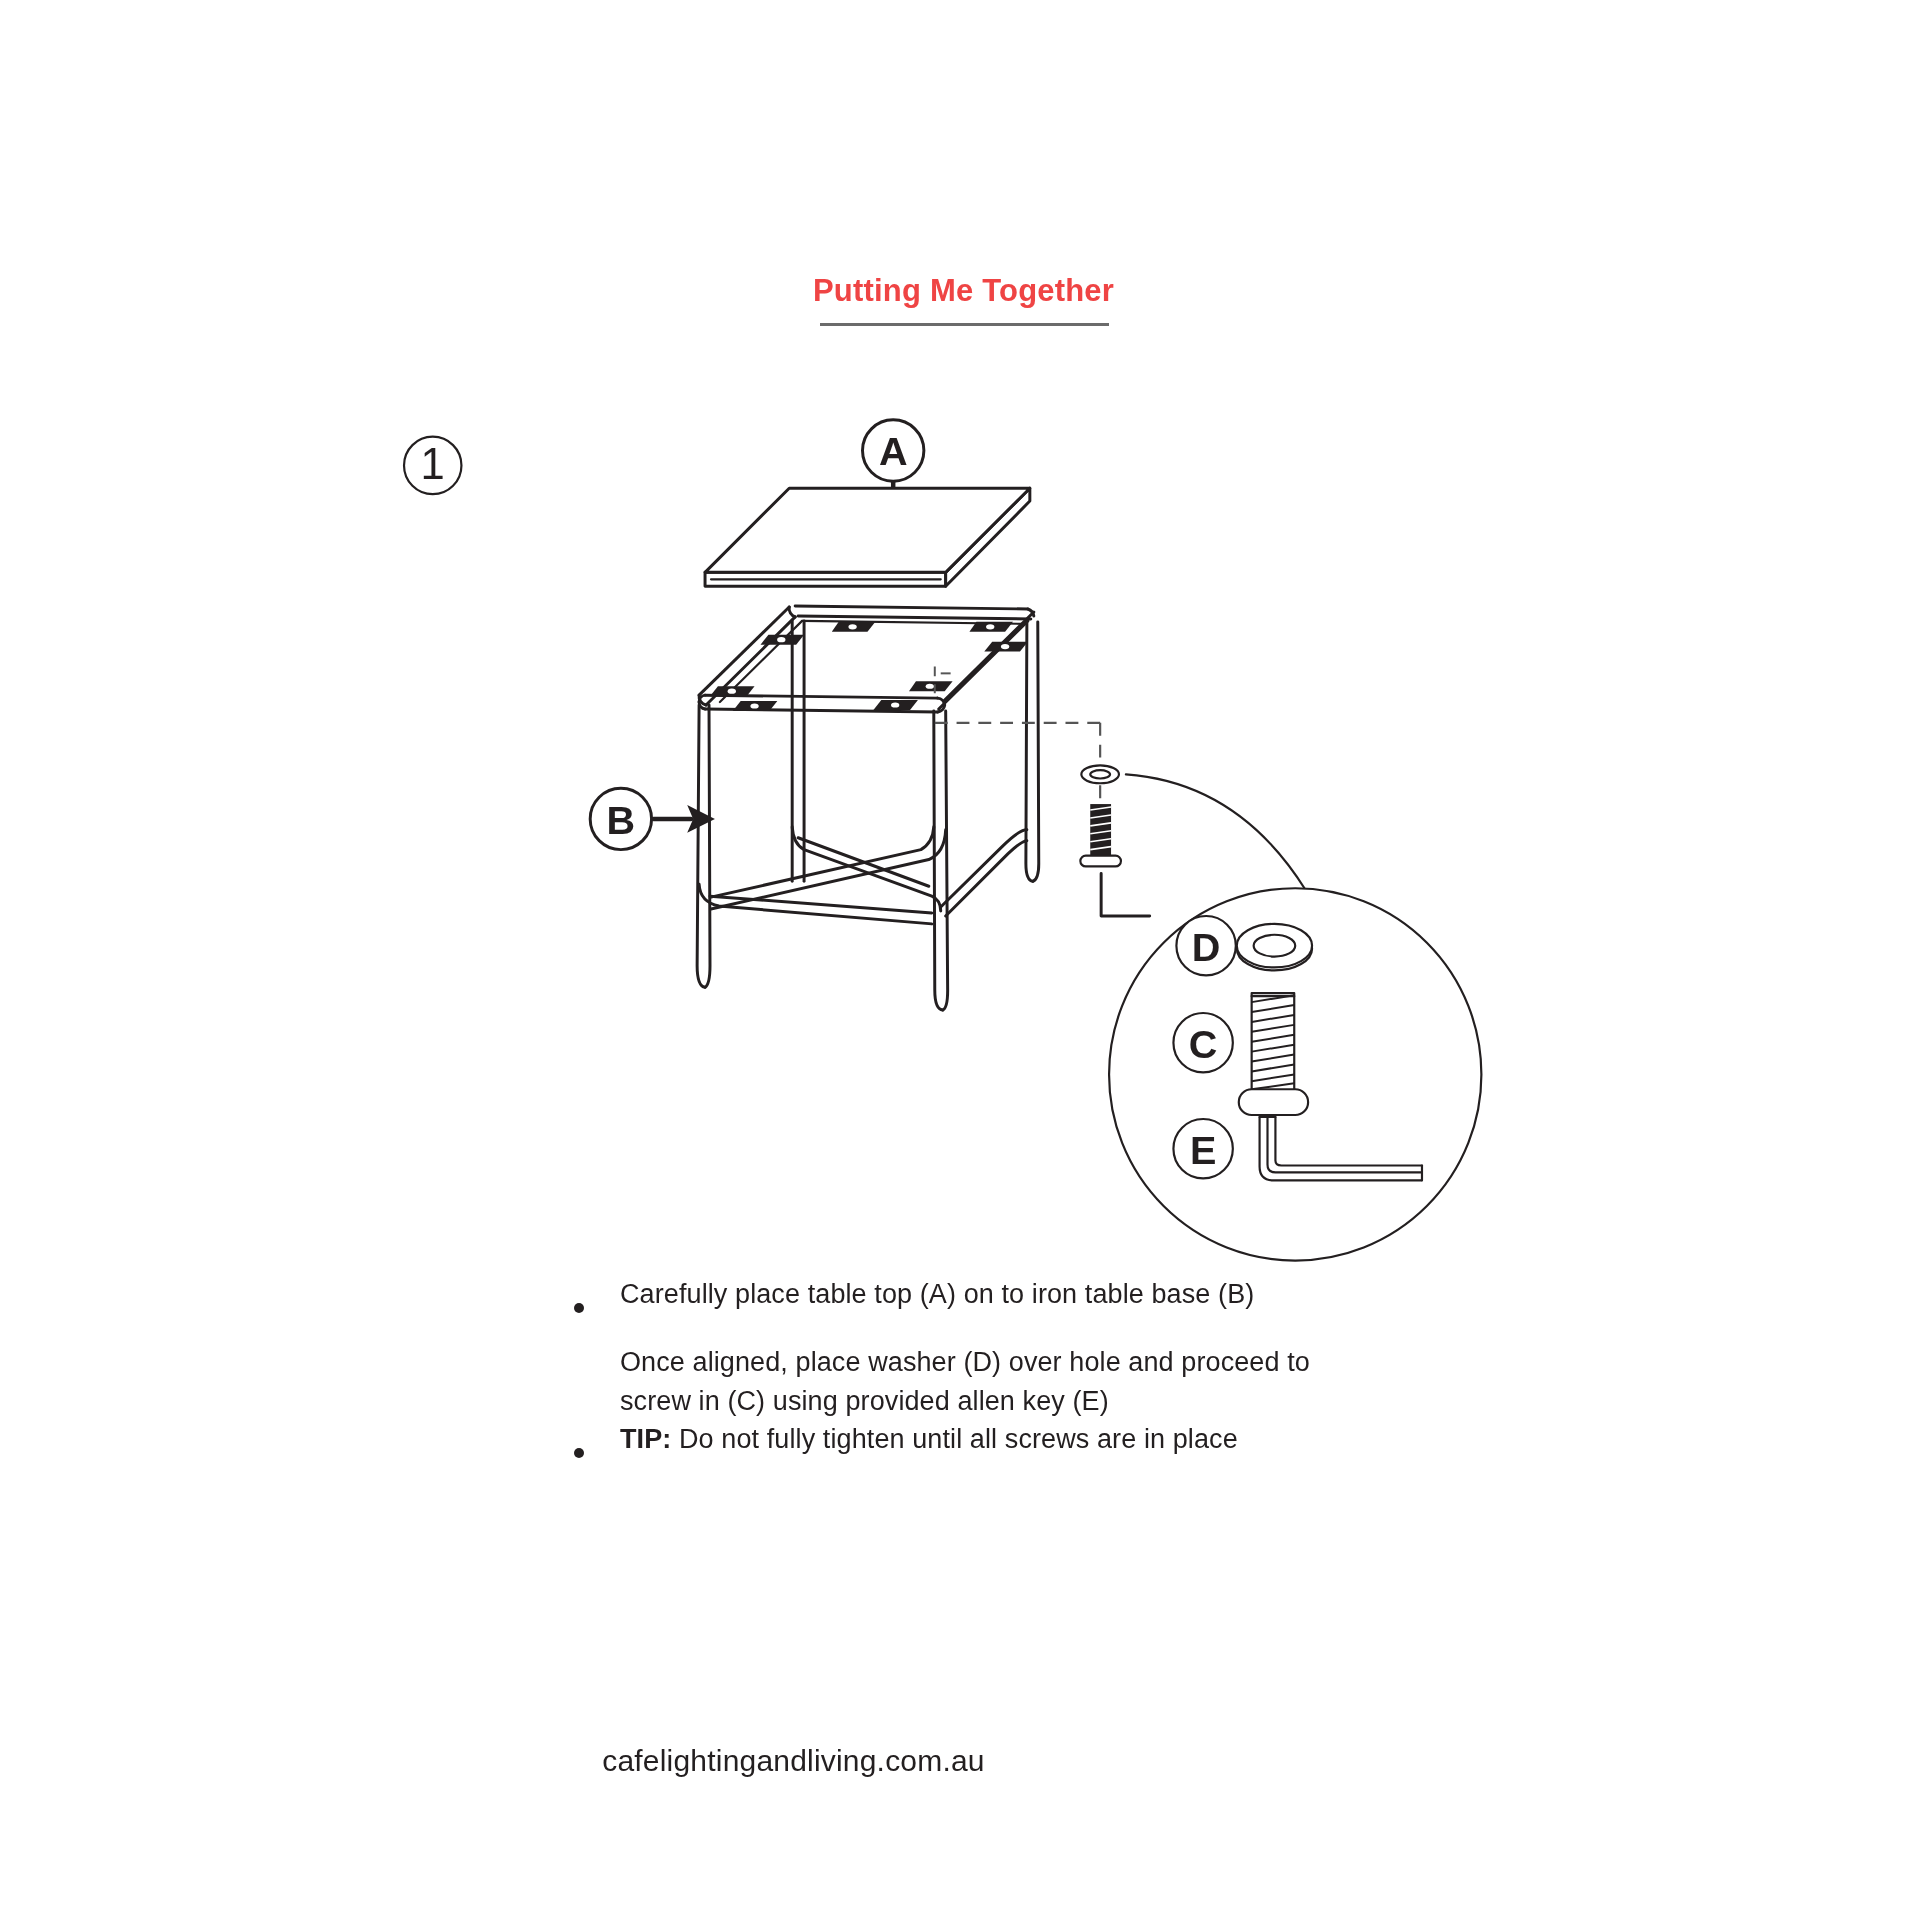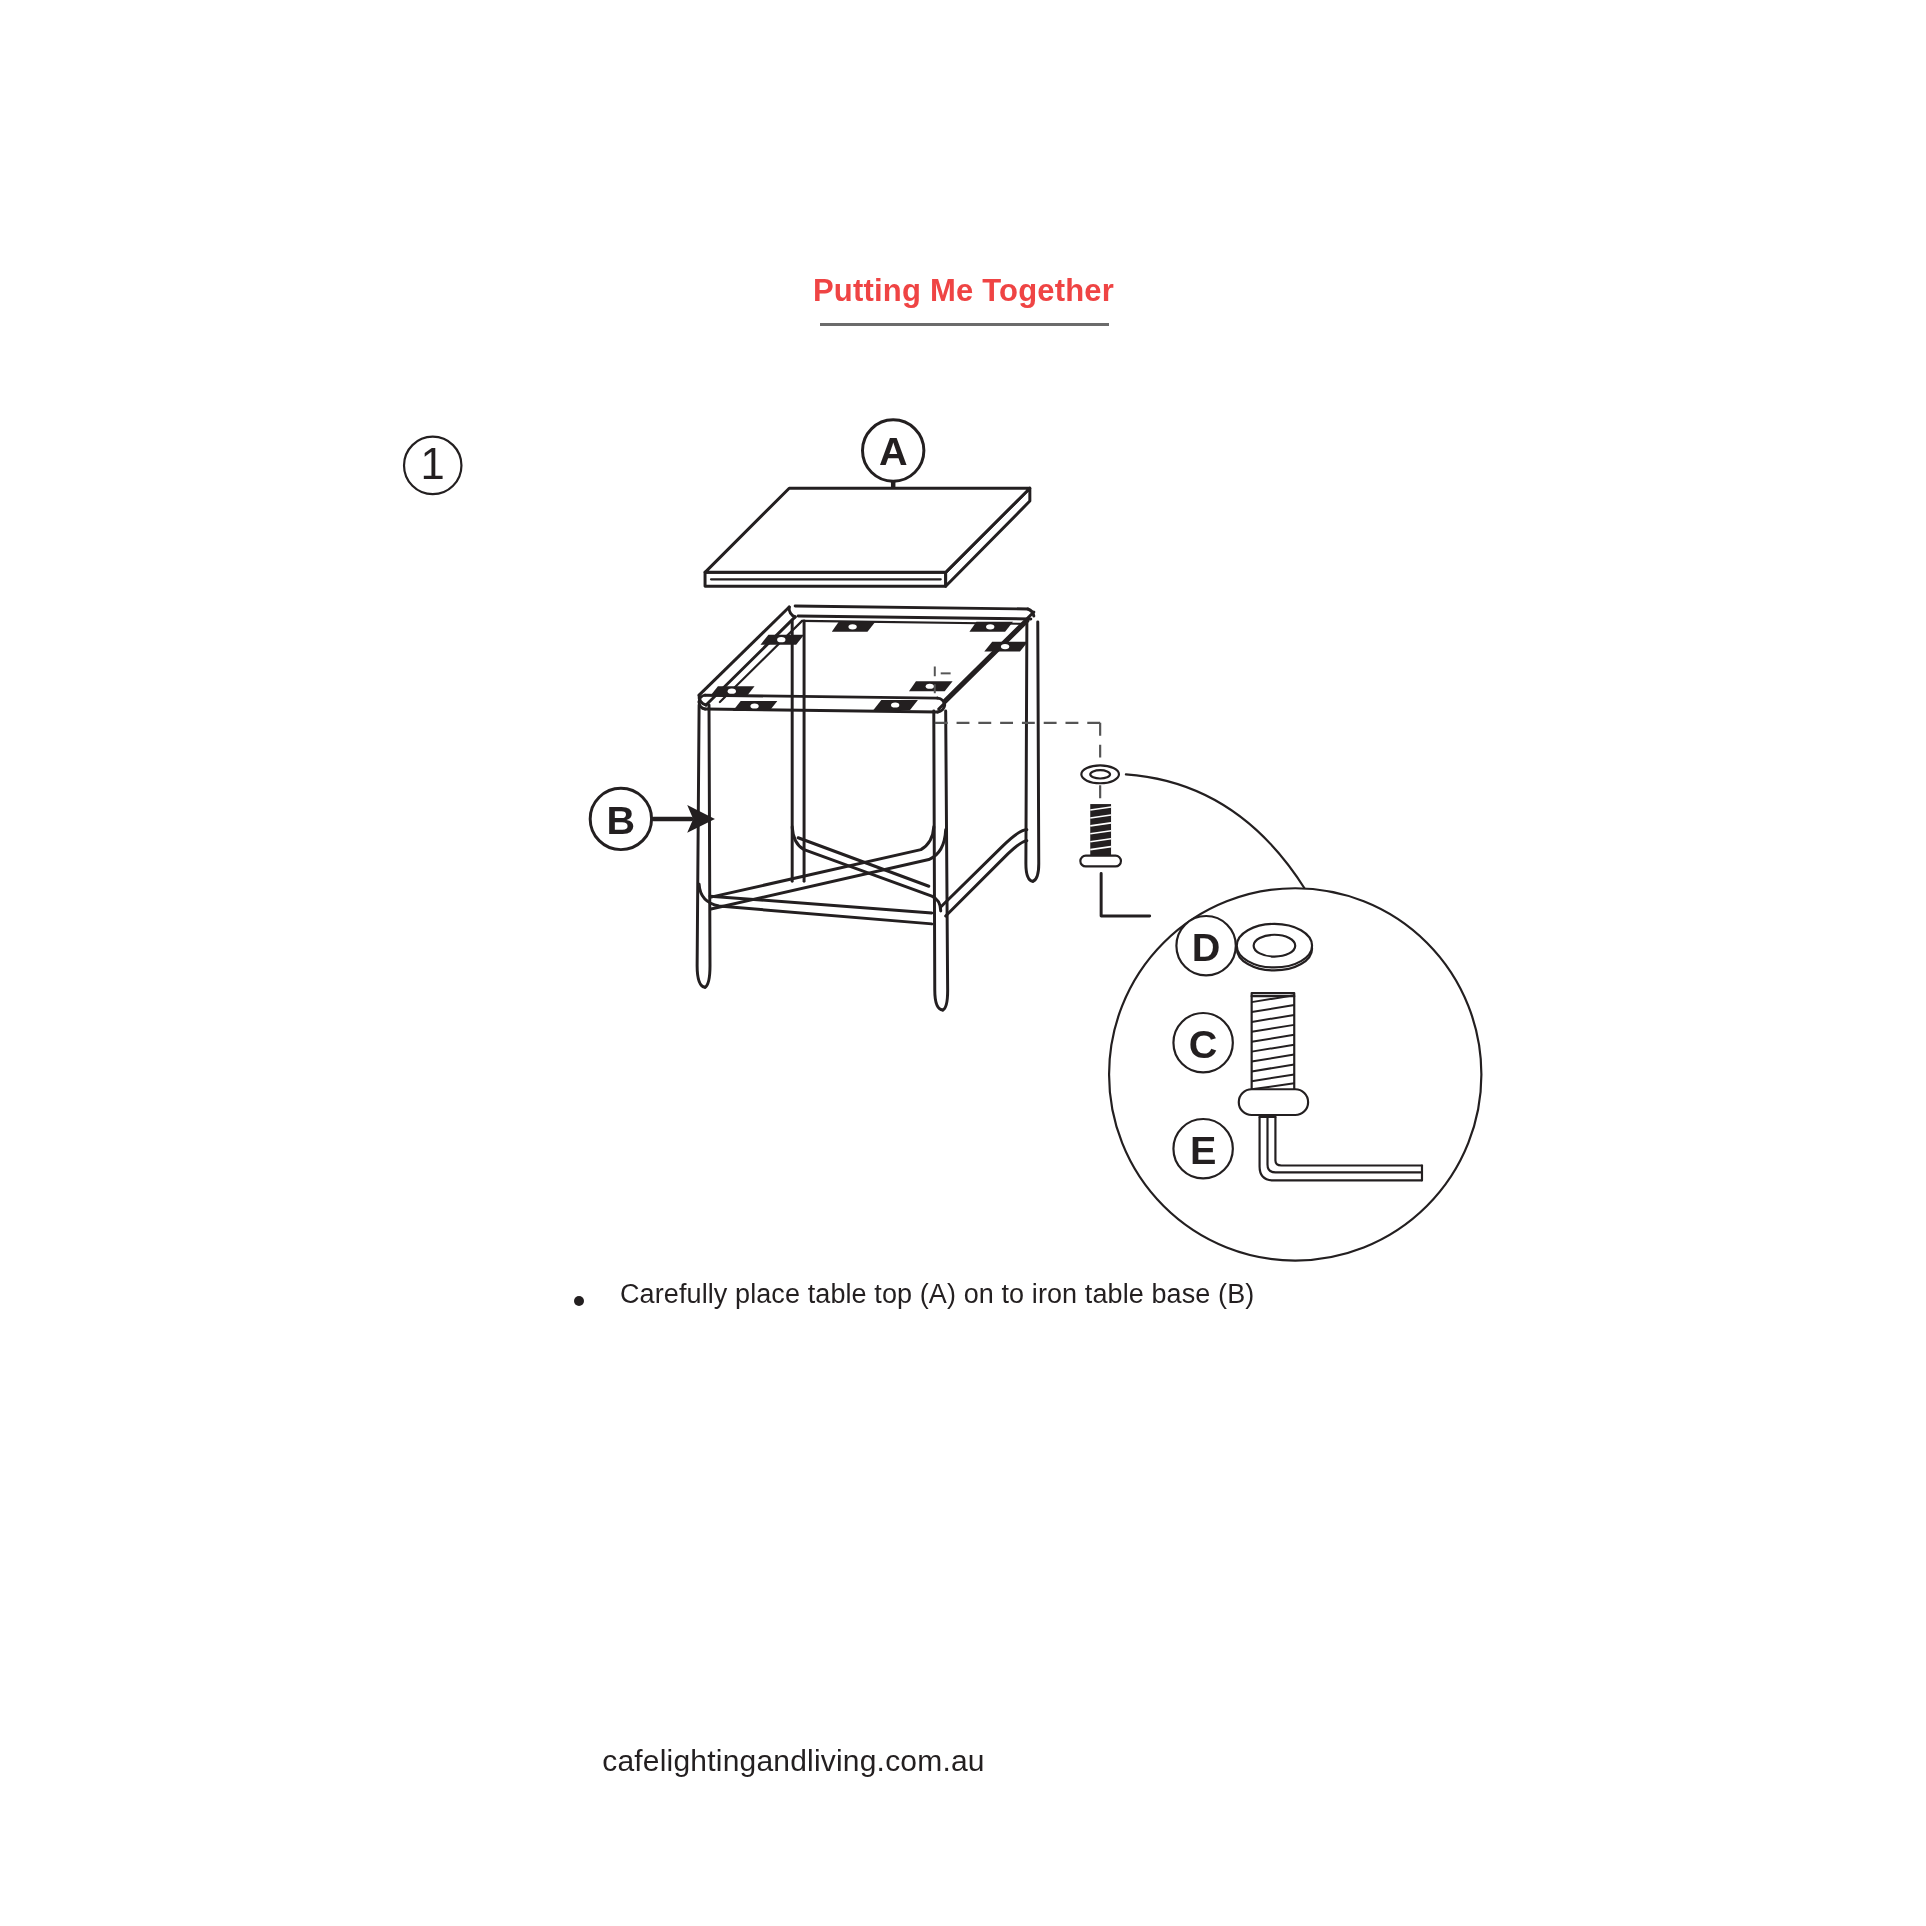--- a/index.html
+++ b/index.html
@@ -60,21 +60,21 @@
   
   .instructions {
     position: absolute;
     left: 574px;
     top: 1275px;
     width: 990px;
   }
   .bullet-row {
     position: relative;
     display: flex;
-    align-items: center;
+    align-items: flex-end;
     margin-bottom: 30px;
   }
   .bullet-dot {
     flex: 0 0 auto;
     width: 10px;
     height: 10px;
     border-radius: 50%;
     background: #231f20;
     margin-top: 13px;
     margin-right: 36px;
@@ -356,19 +356,27 @@
 
   </svg>
 
   <div class="instructions">
 
     <div class="bullet-row">
       <span class="bullet-dot"></span>
       <span class="bullet-text">Carefully place table top (A) on to iron table base (B)</span>
     </div>
 
+    <div class="bullet-row">
+      <span class="bullet-dot"></span>
+      <span class="bullet-text">
+        <span>Once aligned, place washer (D) over hole and proceed to</span><br>
+        <span>screw in (C) using provided allen key (E)</span><br>
+        <span class="tip-label">TIP:</span><span>  Do not fully tighten until all screws are in place</span>
+      </span>
+    </div>
 
   </div>
 
   <div class="footer">cafelightingandliving.com.au</div>
 
 </div>
 
 
 </body></html>

